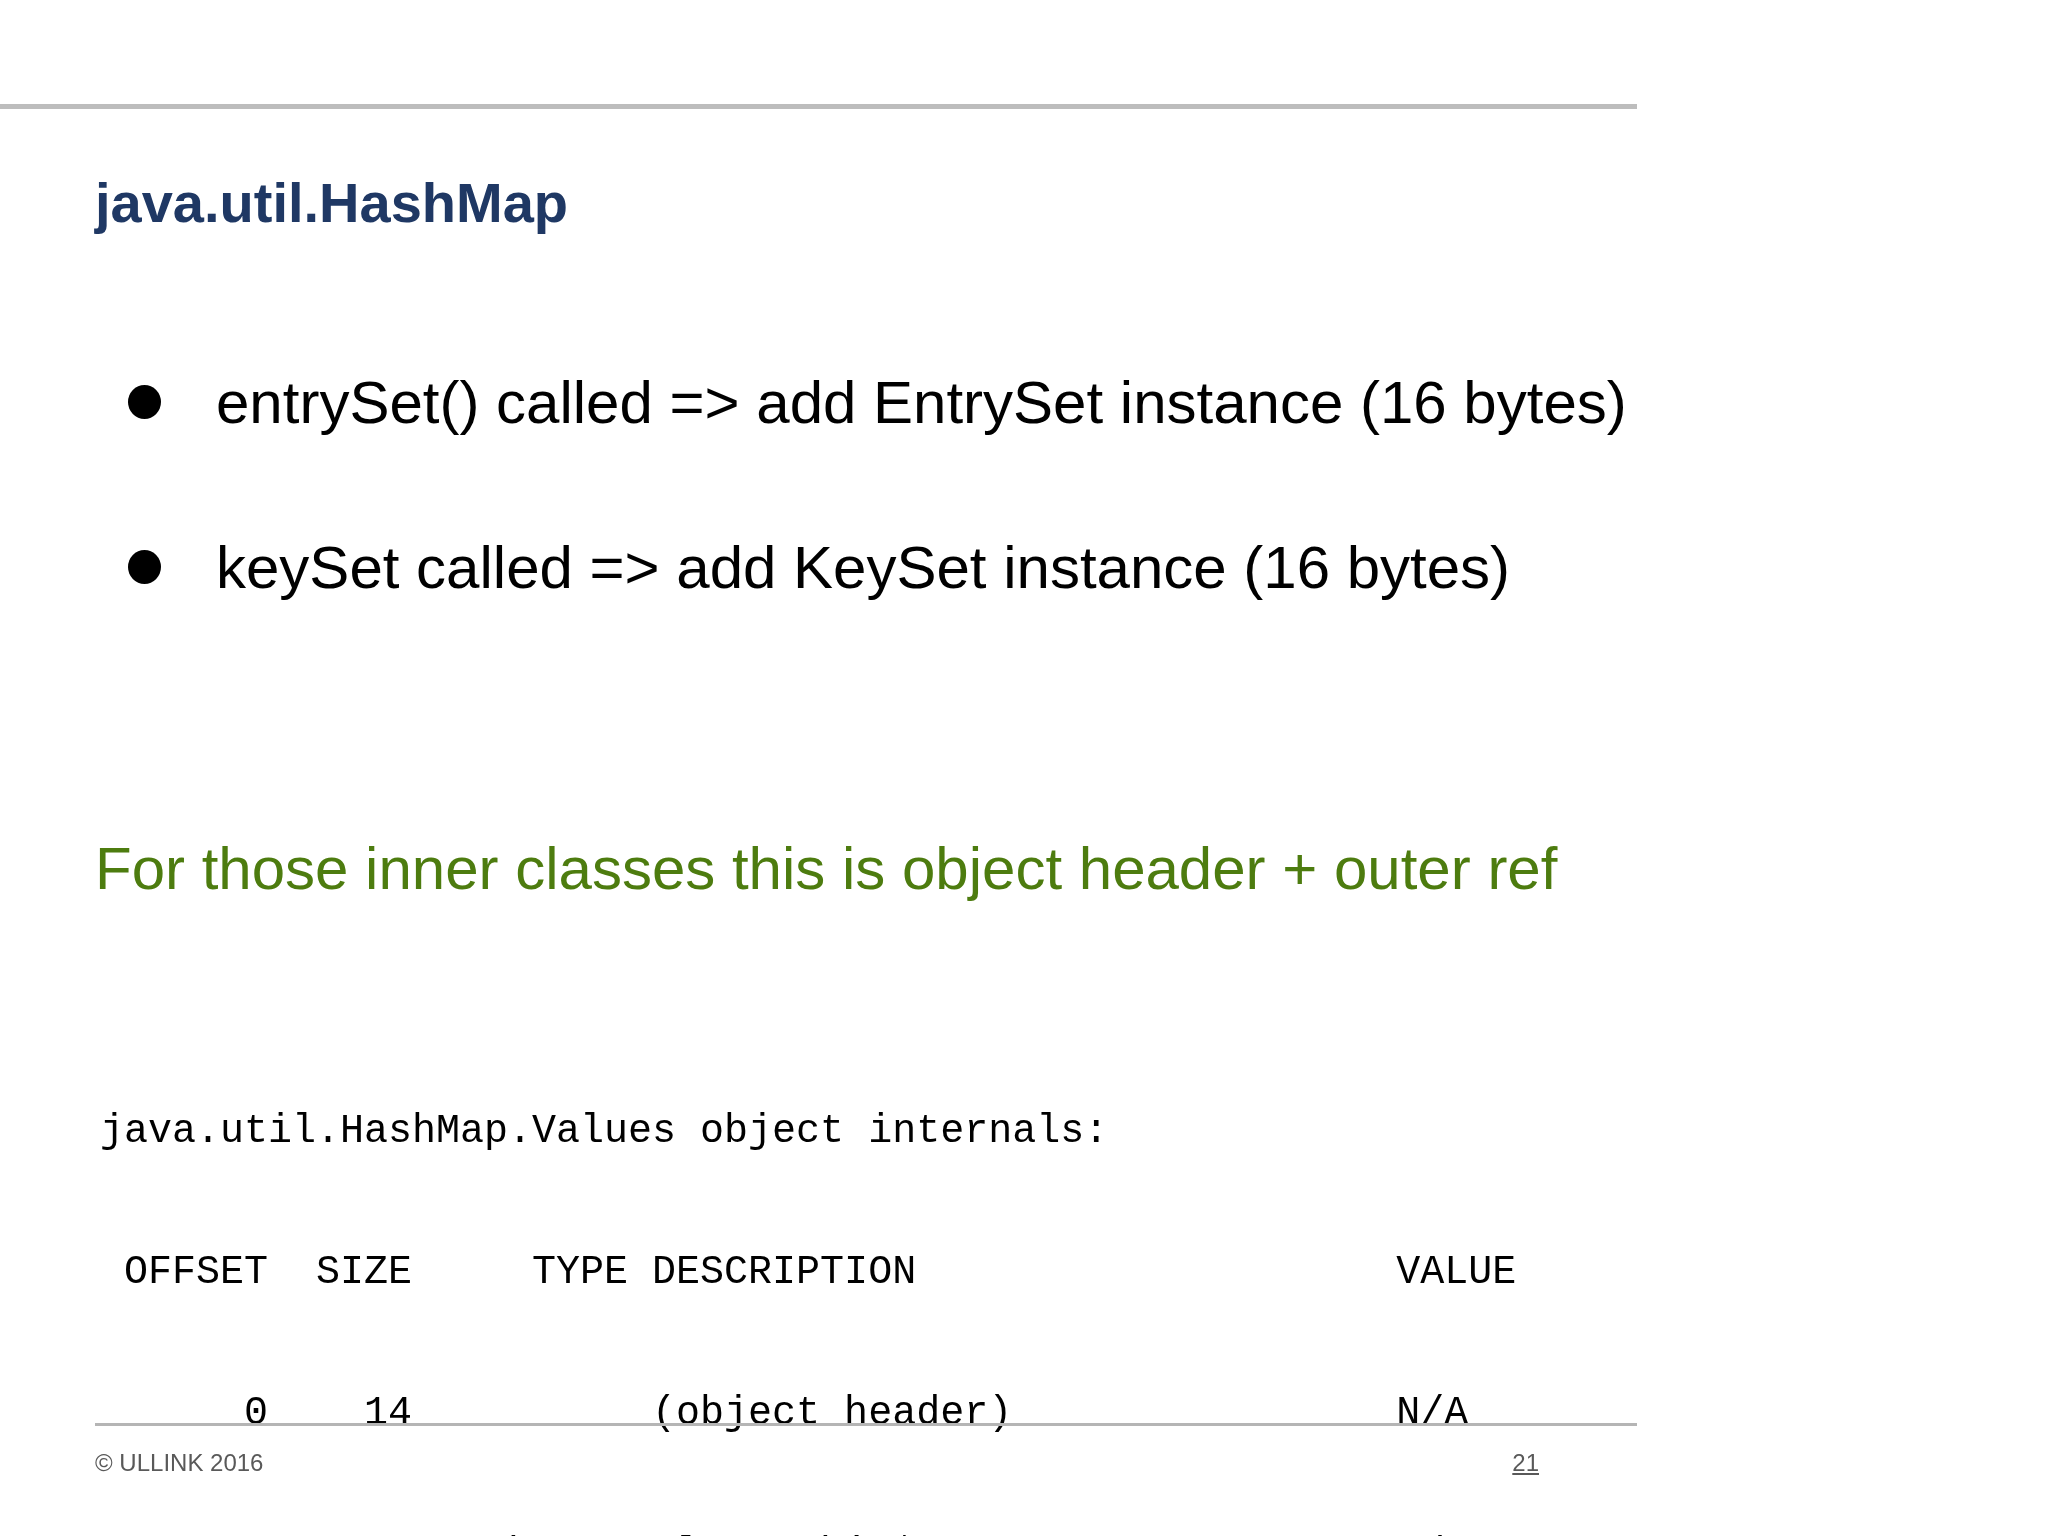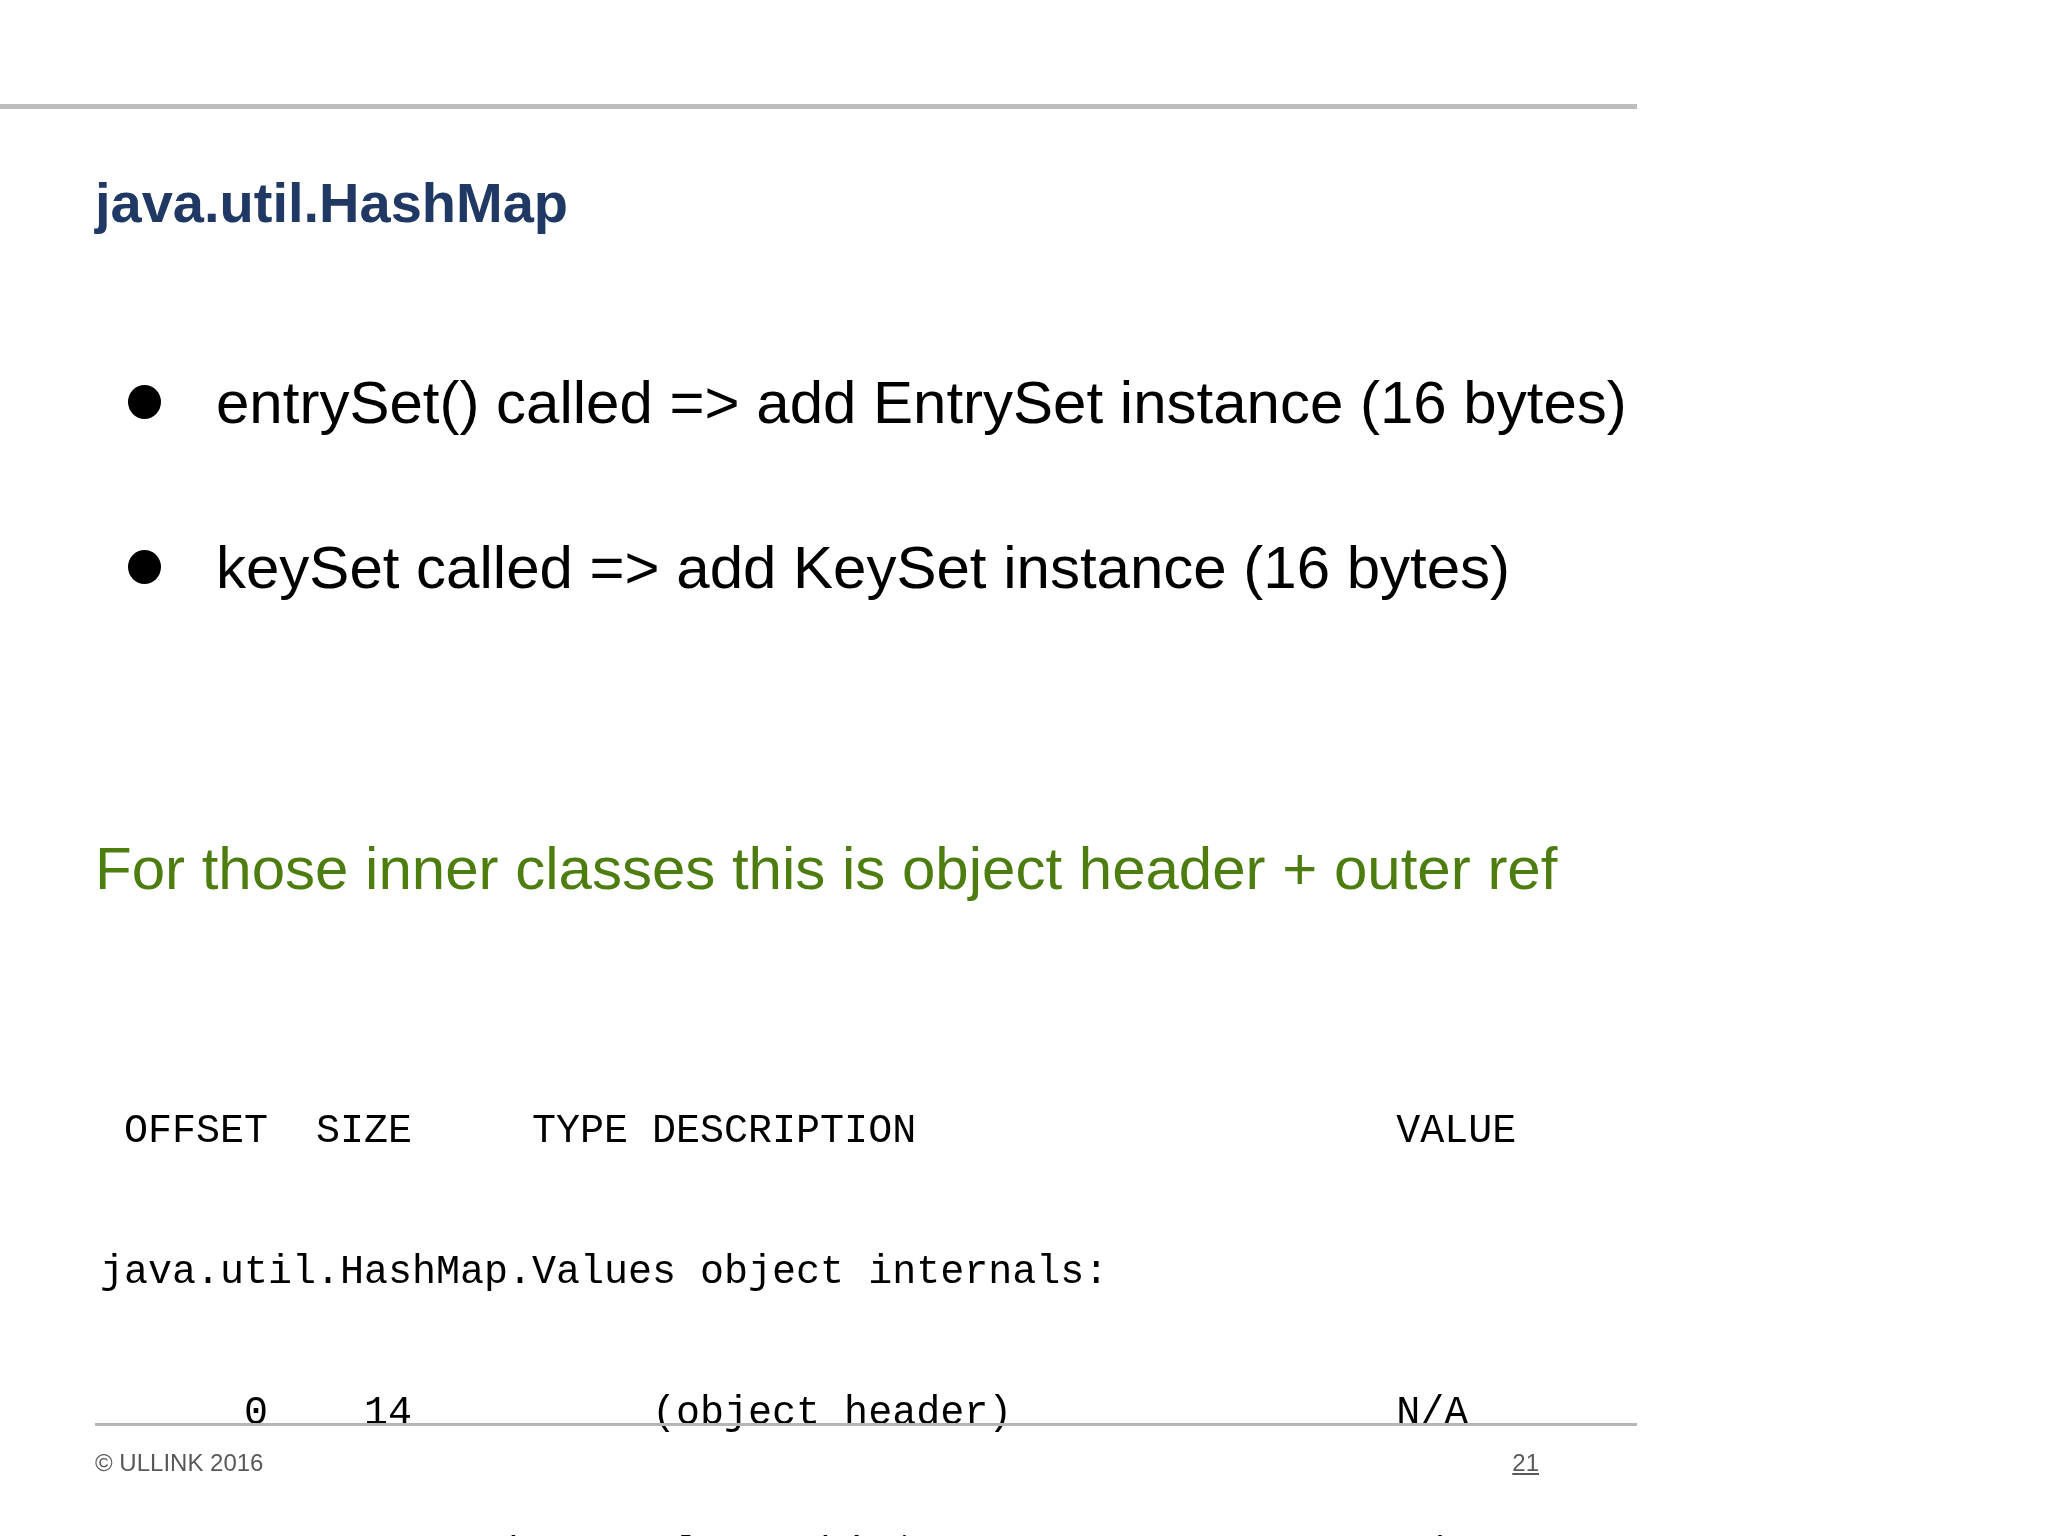--- a/index.html
+++ b/index.html
@@ -157,22 +157,22 @@
     </li>
     <li>
       <span class="bullet-dot"></span>
       <span>keySet called =&gt; add KeySet instance (16 bytes)</span>
     </li>
   </ul>
 
   <div class="body-line">For those inner classes this is object header + outer ref</div>
 
   <div class="code-block">
+    <div>java.util.HashMap.Values object internals:</div>
     <div> OFFSET  SIZE     TYPE DESCRIPTION                    VALUE</div>
-    <div>java.util.HashMap.Values object internals:</div>
     <div>      0    14          (object header)                N/A</div>
     <div>     12     4 HashMap Values.this$0                   N/A</div>
     
     
   </div>
 
   <div class="footer-rule"></div>
   <div class="footer-copyright">© ULLINK 2016</div>
   <div class="footer-page">21</div>
 

